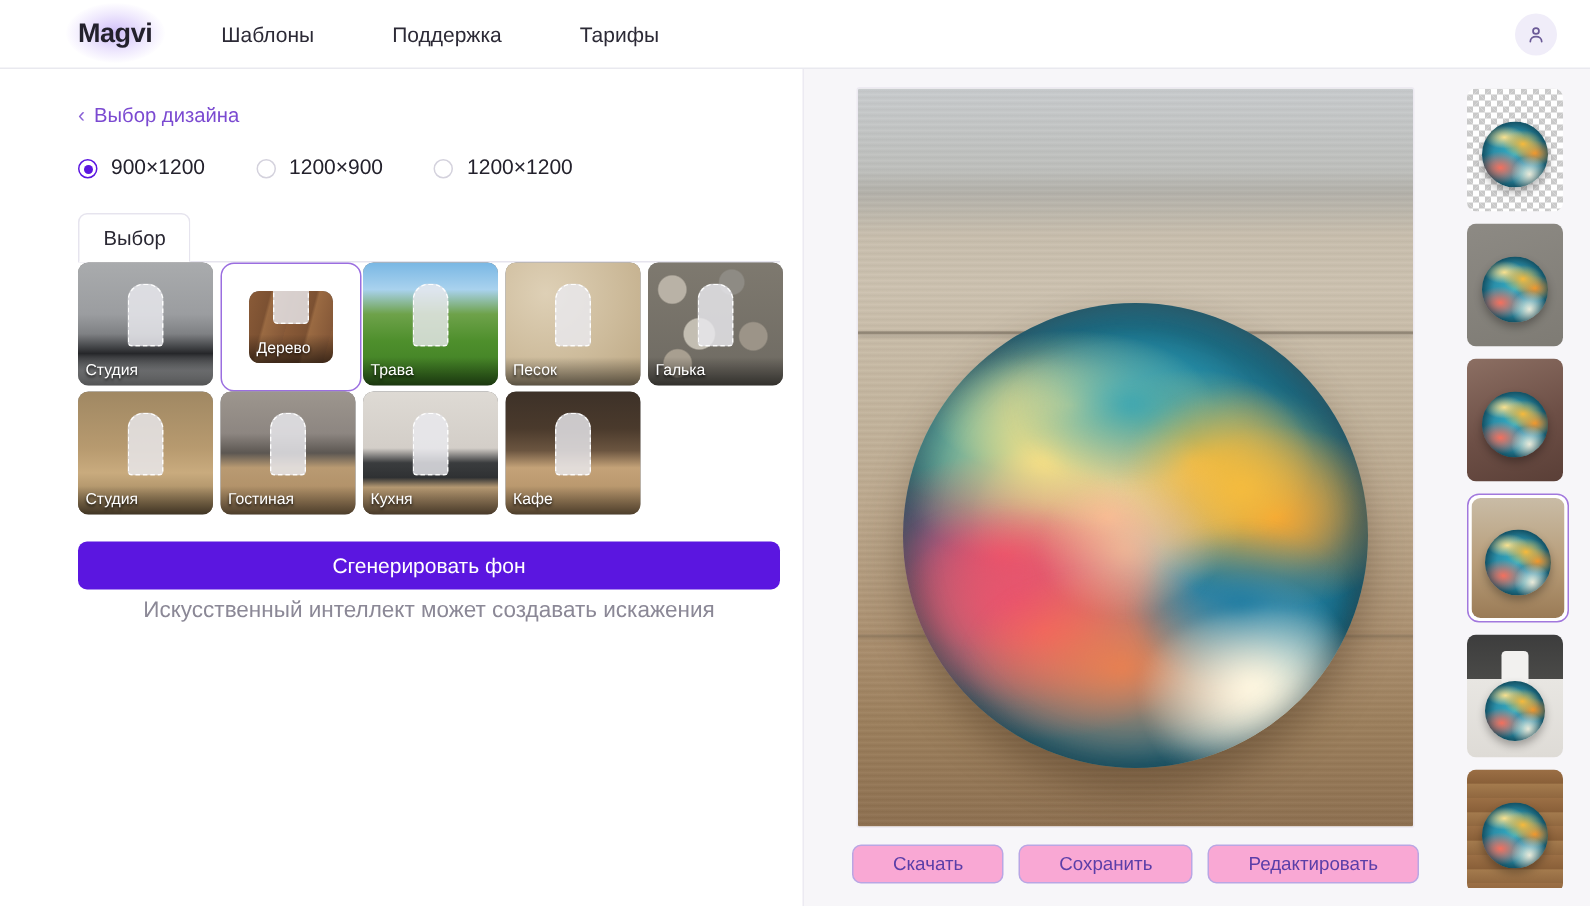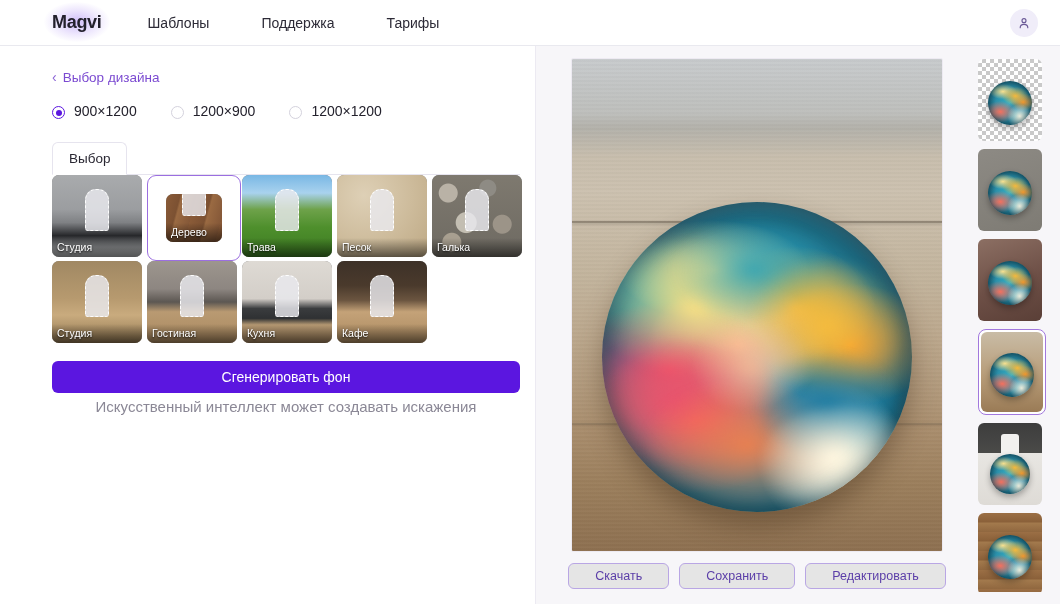--- a/index.html
+++ b/index.html
@@ -209,21 +209,21 @@
   .s8 { left:26%; top:36%; width:44%; height:34%;
         background: radial-gradient(ellipse at 50% 50%, rgba(248,190,150,.8) 0%, rgba(248,190,150,0) 62%); }
   .plate .rim {
     position:absolute; inset:0; border-radius:50%;
     box-shadow: inset 0 0 22px rgba(0,0,0,.34), inset 0 6px 14px rgba(255,255,255,.14);
   }
 
   .actions { display:flex; gap:10px; margin-top: 11px; }
   .act {
     height: 26px; padding: 0 26px; border-radius: 6px;
-    background: #e5e5e5; border: 1px solid #b9a6e4; color: #5b3ea8;
+    background: #f9a8d4; border: 1px solid #b9a6e4; color: #5b3ea8;
     font-size: 12.5px; font-family: inherit; cursor:pointer;
     display:flex; align-items:center; justify-content:center;
   }
 
   
   .strip {
     width: 70px; flex: 0 0 70px; display:flex; flex-direction:column;
     gap: 8px; overflow:hidden; padding-top: 1px;
   }
   .thumb {

